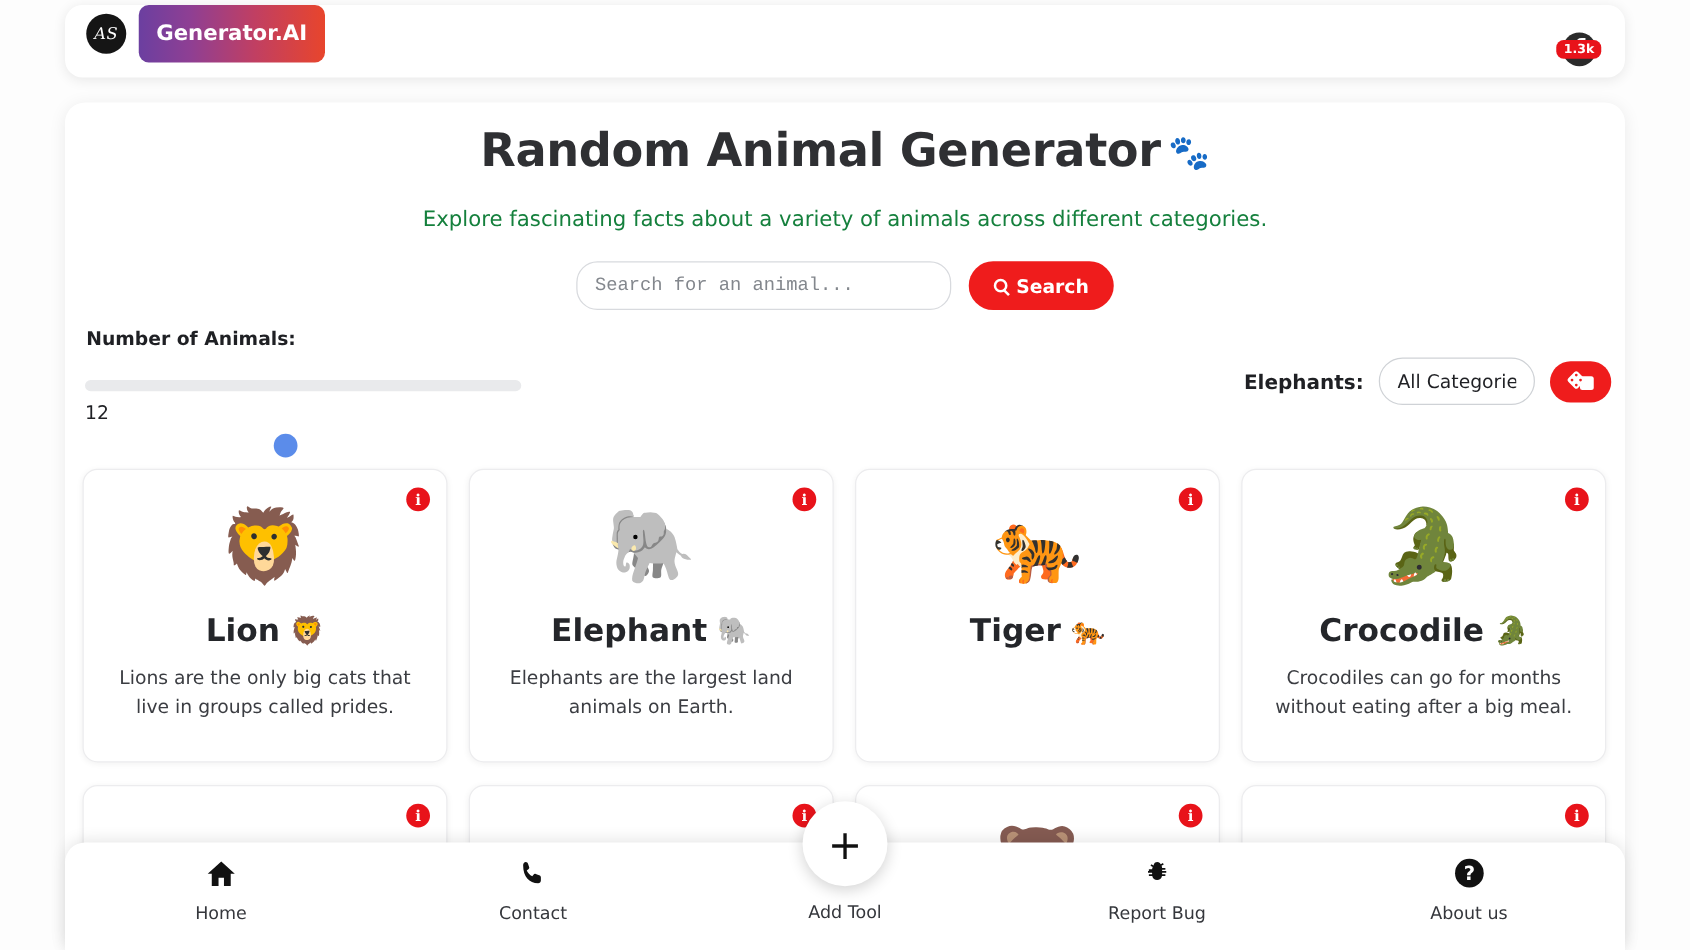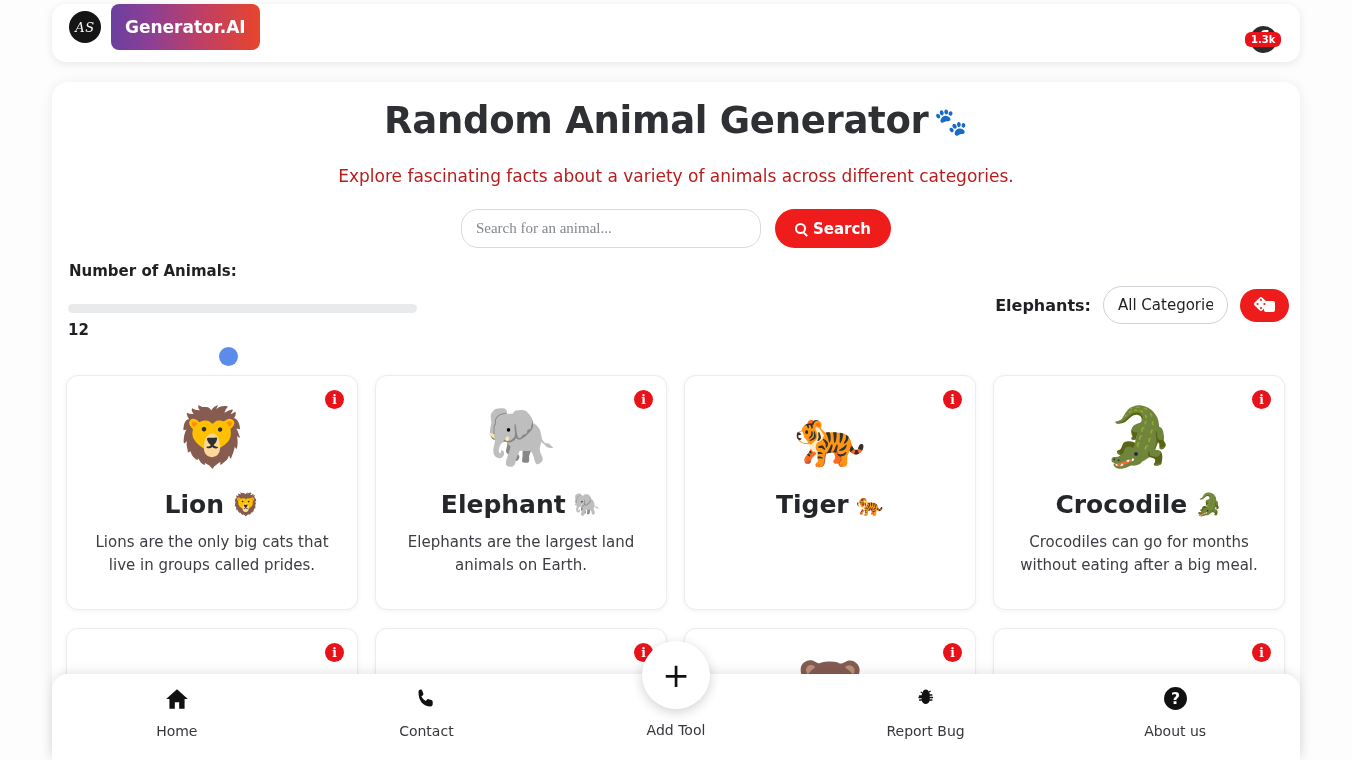--- a/index.html
+++ b/index.html
@@ -60,33 +60,33 @@
   }
 
   .page-title {
     margin-top: 17px; text-align: center;
     font-size: 37px; font-weight: bold; color: #2f3033;
     letter-spacing: -0.3px;
   }
   .page-title .paw { font-size: 27px; vertical-align: 2px; margin-left: 6px; }
   .page-sub {
     margin-top: 24px; text-align: center;
-    font-size: 17px; color: #b91c1c;
+    font-size: 17px; color: #15803d;
   }
 
   
   .searchrow {
     margin-top: 23px; display: flex; justify-content: center;
     align-items: center; gap: 14px;
   }
   .search-input {
     width: 300px; height: 39px; border: 1px solid #d8dade;
     border-radius: 17px; padding: 0 14px; font-size: 15px;
     color: #333; background: #fff; outline: none;
-    font-family: Liberation Serif, serif;
+    font-family: Liberation Mono, monospace;
   }
   .search-input::placeholder { color: #83878d; }
   .search-btn {
     height: 39px; padding: 0 20px; border: none; cursor: pointer;
     border-radius: 20px; background: #ef1c1c; color: #ffffff;
     font-size: 15px; font-weight: bold; display: flex; align-items: center; gap: 7px;
     font-family: "DejaVu Sans", sans-serif;
   }
   .mag {
     width: 11px; height: 11px; border: 2.2px solid #fff; border-radius: 50%;
@@ -107,21 +107,21 @@
     position: absolute; left: 16px; top: 48px; width: 349px; height: 9px;
     background: #e9eaec; border-radius: 6px;
   }
   .slider-thumb {
     position: absolute; left: 155px; top: 43px;
     width: 19px; height: 19px; border-radius: 50%;
     background: #5b8cea; cursor: pointer;
   }
   .num-value {
     position: absolute; left: 16px; top: 65px;
-    font-size: 15px; font-weight: bold; color: #1f2024;
+    font-size: 15px; font-weight: normal; color: #1f2024;
   }
   .cat-wrap {
     position: absolute; right: 11px; top: 30px;
     display: flex; align-items: center; gap: 12px;
   }
   .cat-label { font-size: 16px; font-weight: bold; color: #1f2024; }
   .cat-select {
     width: 125px; height: 38px; border: 1px solid #cfd2d6;
     border-radius: 19px; background: #fff; color: #1f2024;
     font-size: 15px; padding: 0 14px; outline: none; cursor: pointer;

